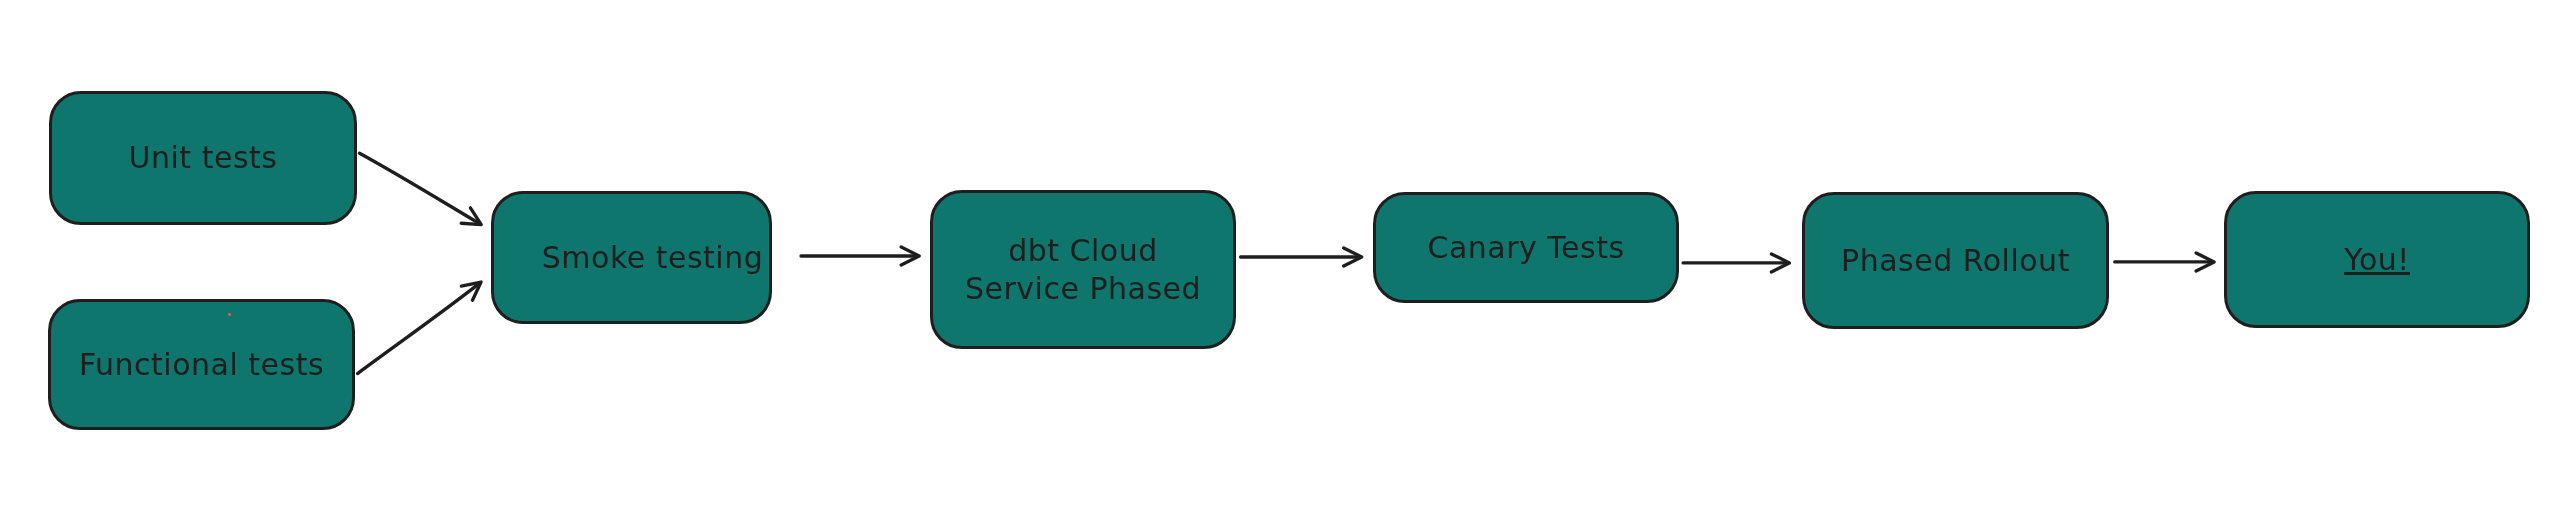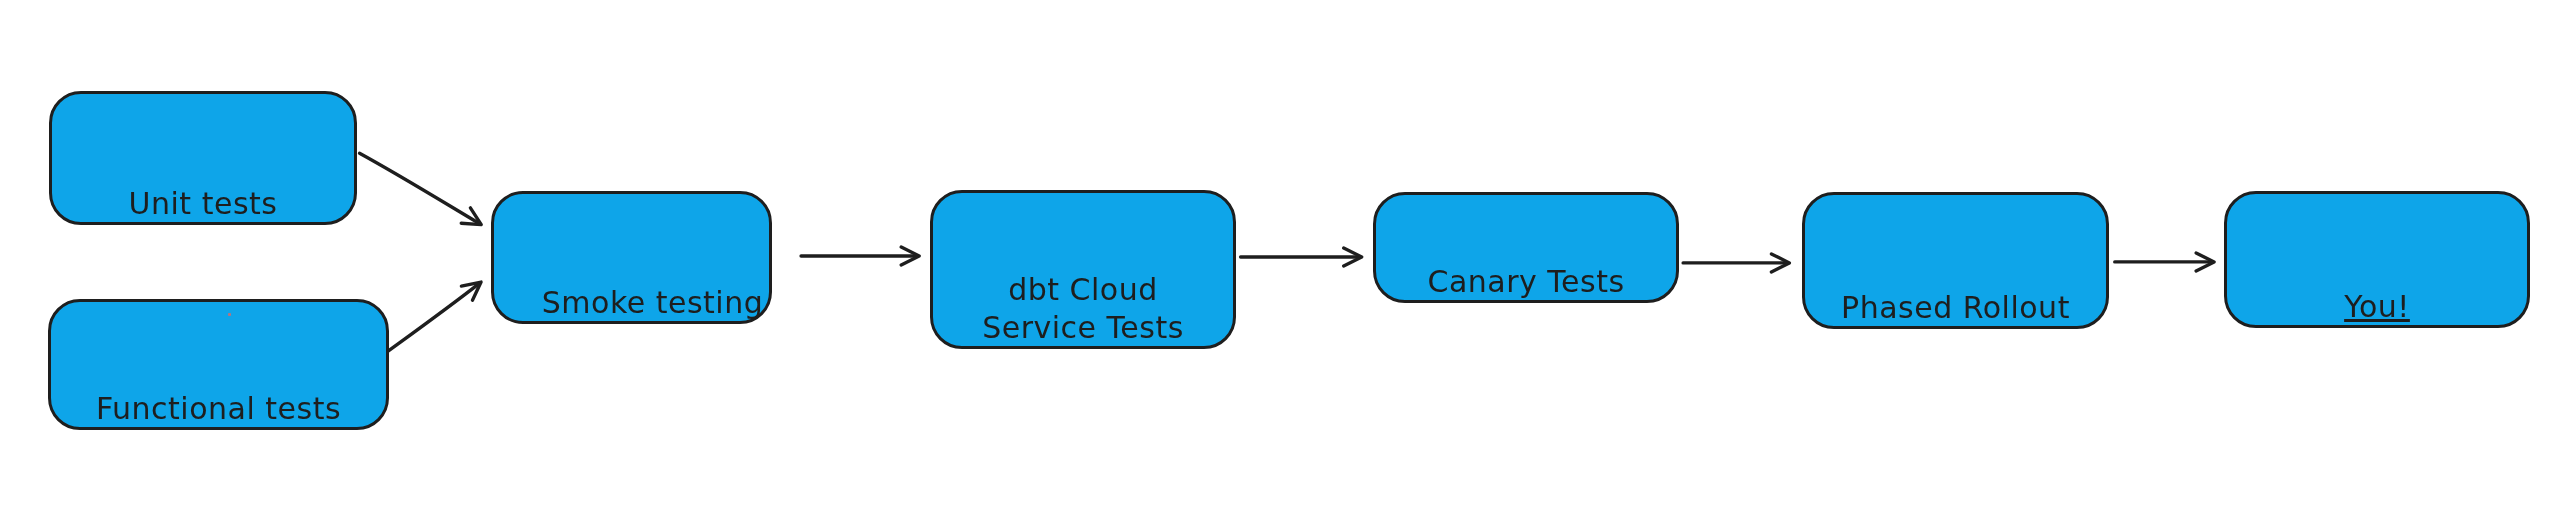--- a/index.html
+++ b/index.html
@@ -20,35 +20,35 @@
     left: 0; top: 0;
     width: 2576px;
     height: 510px;
     pointer-events: none;
   }
   .node {
     position: absolute;
     box-sizing: border-box;
     border: 3.5px solid #1e1e1e;
     border-radius: 32px;
-    background: #0ea5e9;
+    background: #0f766e;
     display: flex;
     flex-direction: column;
     align-items: center;
-    justify-content: flex-end;
+    justify-content: center;
     text-align: center;
     color: #1e1e1e;
     font-size: 30px;
     line-height: 1.25;
     letter-spacing: 0.5px;
   }
   .node span { display: block; white-space: nowrap; }
   
   .n-unit       { left: 49px;   top: 91px;  width: 308px; height: 134px; }
-  .n-functional { left: 48px;   top: 299px; width: 341px; height: 131px; }
+  .n-functional { left: 48px;   top: 299px; width: 307px; height: 131px; }
   .n-smoke      { left: 491px;  top: 191px; width: 281px; height: 133px; padding-left: 42px; }
   .n-dbt        { left: 930px;  top: 190px; width: 306px; height: 159px; }
   .n-canary     { left: 1373px; top: 192px; width: 306px; height: 111px; }
   .n-phased     { left: 1802px; top: 192px; width: 307px; height: 137px; }
   .n-you        { left: 2224px; top: 191px; width: 306px; height: 137px; text-decoration: underline; }
   .artifact-dot {
     position: absolute;
     left: 228px; top: 313px;
     width: 3px; height: 3px;
     border-radius: 1px;
@@ -84,21 +84,21 @@
   <div class="node n-functional">
     <span>Functional tests</span>
   </div>
 
   <div class="node n-smoke">
     <span>Smoke testing</span>
   </div>
 
   <div class="node n-dbt">
     <span>dbt Cloud</span>
-    <span>Service Tests</span>
+    <span>Service Phased</span>
   </div>
 
   <div class="node n-canary">
     <span>Canary Tests</span>
   </div>
 
   <div class="node n-phased">
     <span>Phased Rollout</span>
   </div>
 

